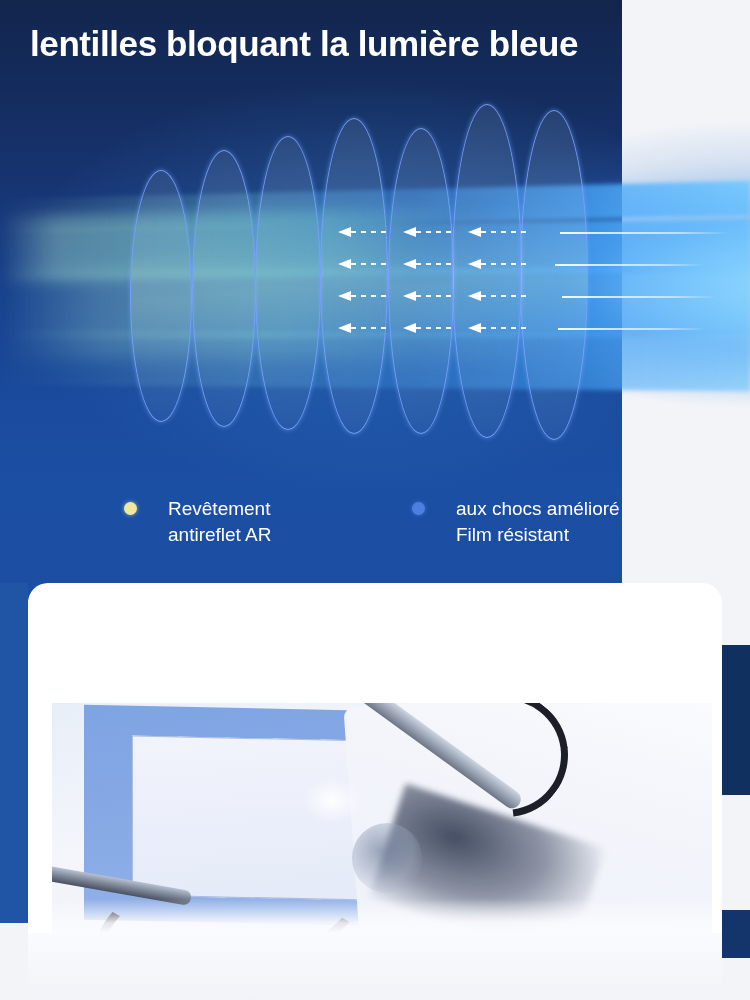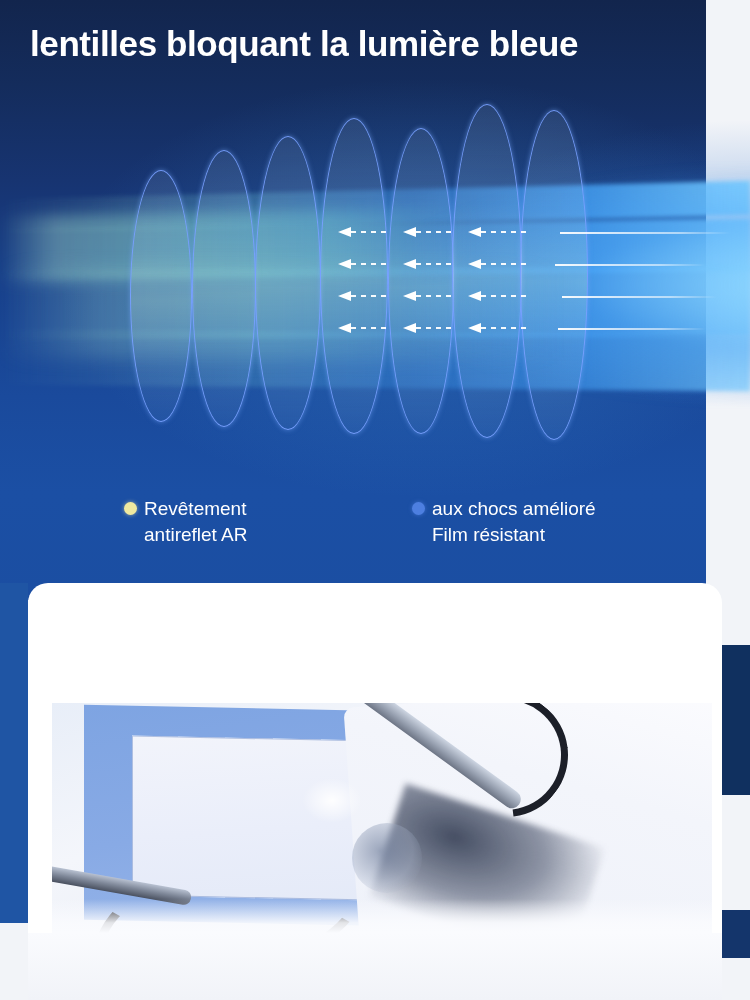--- a/index.html
+++ b/index.html
@@ -15,21 +15,21 @@
     width: 750px;
     height: 1000px;
     overflow: hidden;
     background: #f2f4f8;
   }
 
   
   .hero {
     position: absolute;
     left: 0; top: 0;
-    width: 706px;
+    width: 622px;
     height: 600px;
     background:
       radial-gradient(ellipse 520px 300px at 60% 48%, rgba(60,140,210,0.40) 0%, rgba(30,80,160,0.0) 70%),
       linear-gradient(180deg,
         #12254d 0%,
         #142c5c 14%,
         #173471 30%,
         #17408c 48%,
         #1a4a9c 66%,
         #1b4fa4 82%,
@@ -165,21 +165,21 @@
   .legend-dot {
     position: absolute;
     left: 0; top: 6px;
     width: 13px; height: 13px;
     border-radius: 50%;
   }
   .legend-dot.yellow { background: #efe9a0; box-shadow: 0 0 4px rgba(240,235,170,0.6); }
   .legend-dot.blue   { background: #4d7fe0; box-shadow: 0 0 4px rgba(77,127,224,0.7); }
   .legend-text {
     position: absolute;
-    left: 20px; top: 0;
+    left: 44px; top: 0;
     font-size: 19px;
     color: #ffffff;
     line-height: 26px;
     white-space: nowrap;
   }
 
   
   .side-bar { position: absolute; }
   .bar-left  { left: 0;   top: 583px; width: 28px;  height: 340px; background: #1f55a4; }
   .bar-right { right: 0;  top: 645px; width: 28px;  height: 150px; background: #10305f; }

